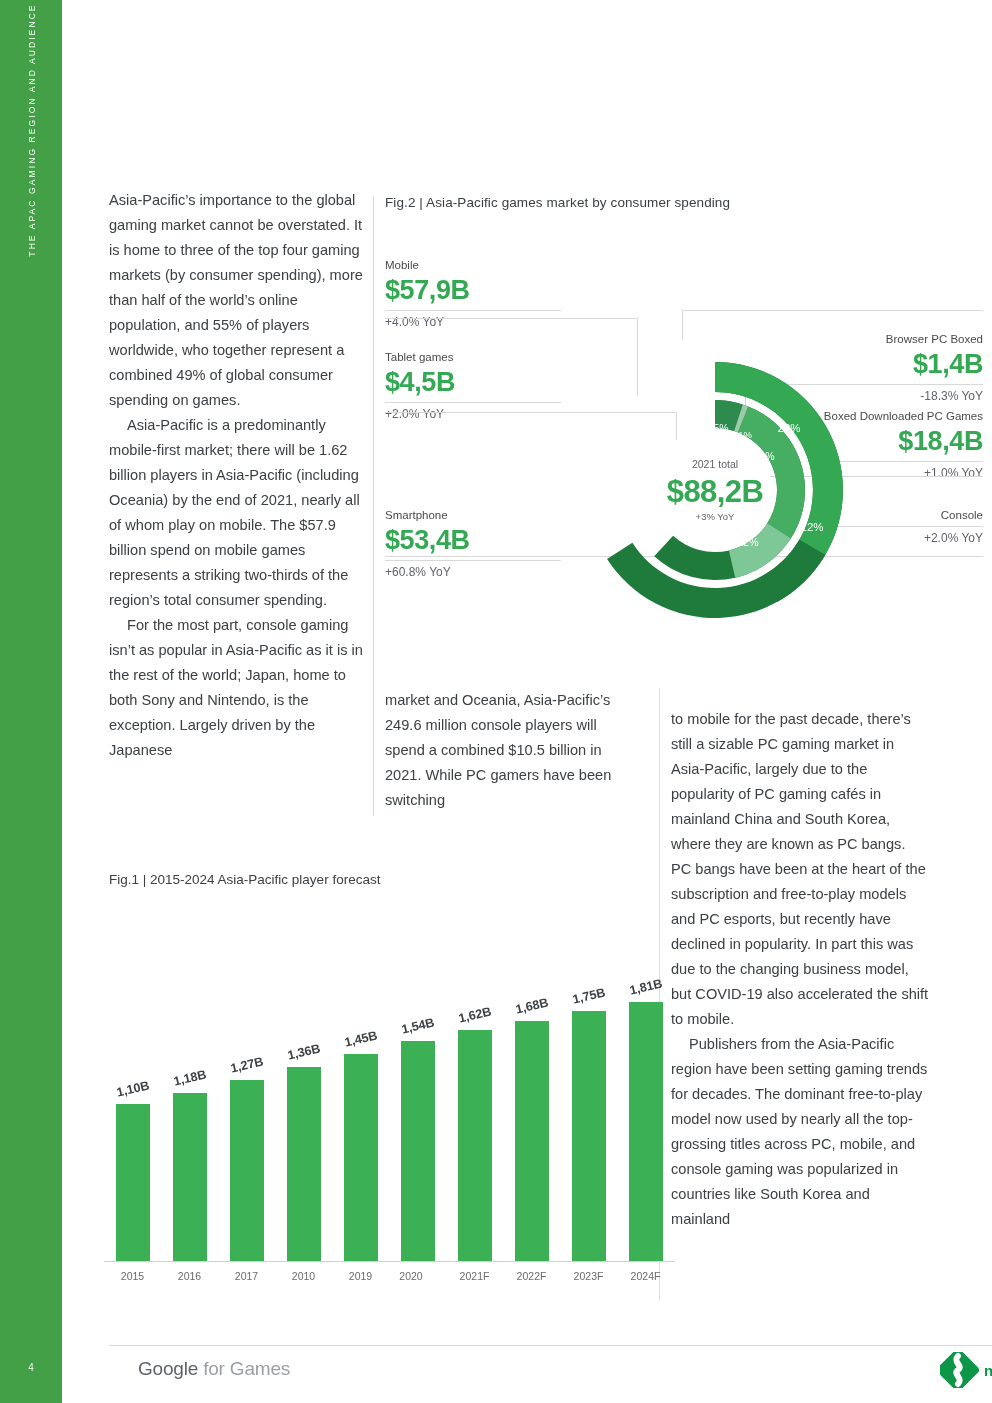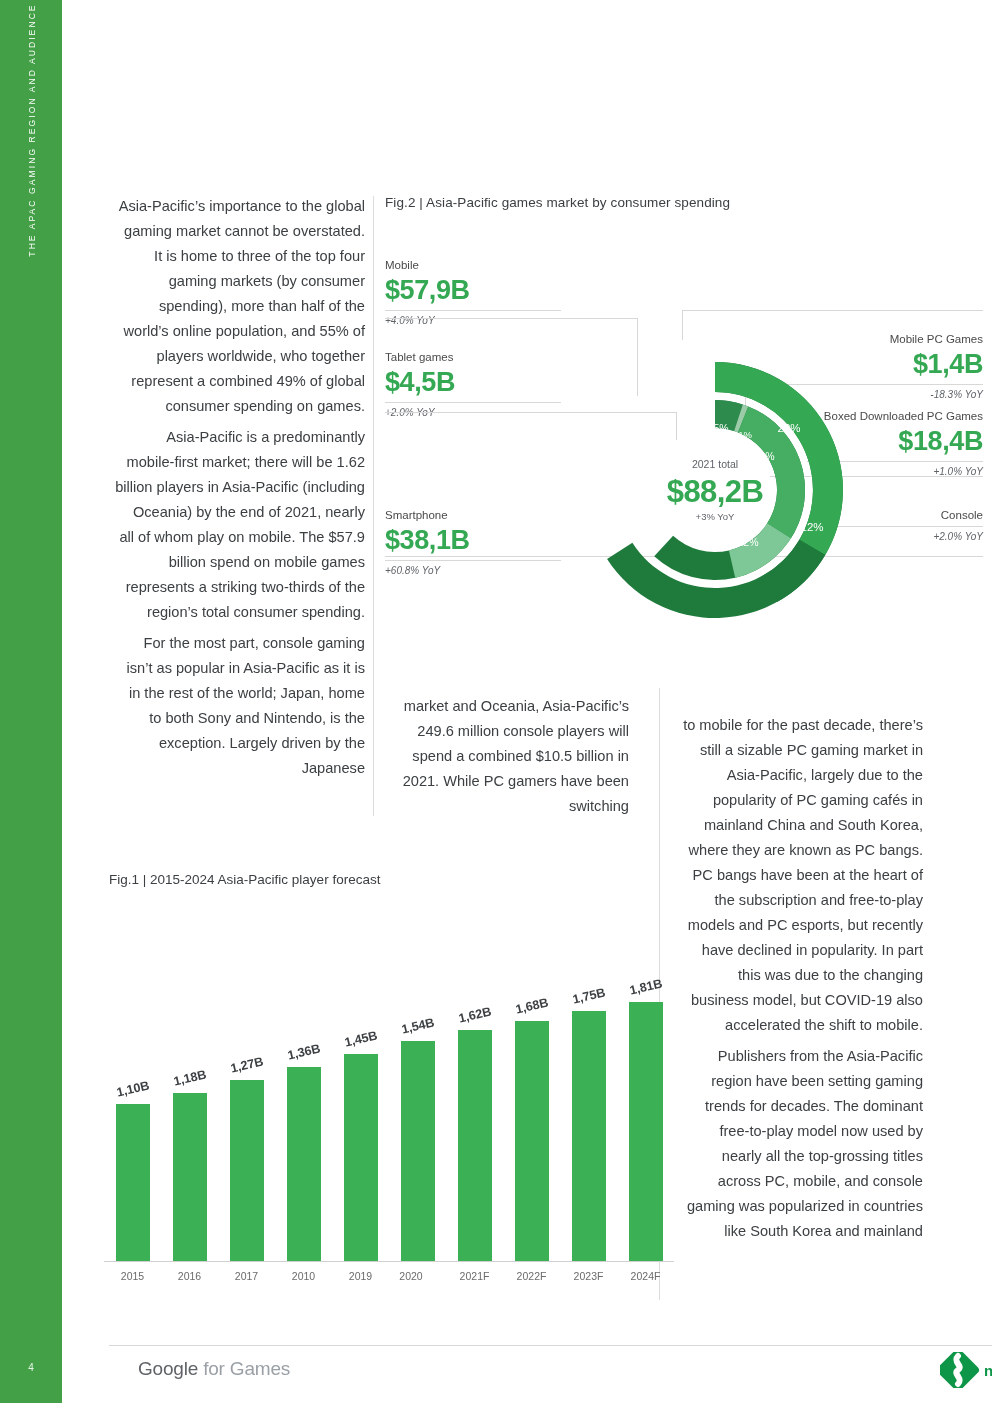--- a/index.html
+++ b/index.html
@@ -24,42 +24,42 @@
     position:absolute;left:0;bottom:30px;width:62px;text-align:center;
     color:#e8f5e9;font-size:10px;
   }
   
   .page{position:absolute;left:62px;top:0;width:930px;height:1403px;}
 
   .col-text{
     font-size:14.6px;line-height:25px;color:#3c4043;
     text-align:left;
   }
-  .col-text p{margin:6px;text-align:right;}
+  .col-text p{margin:0;}
   .col-text p.indent{text-indent:18px;}
 
   
   .c1{position:absolute;left:47px;top:188px;width:262px;}
   
   .c2{position:absolute;left:323px;top:688px;width:250px;}
   
   .c3{position:absolute;left:609px;top:707px;width:258px;}
 
   .vrule{position:absolute;width:1px;background:#dcdcdc;}
 
   
   .fig2-title{
     position:absolute;left:323px;top:195px;
     font-size:13.5px;color:#3c4043;letter-spacing:.1px;
   }
   .stat{position:absolute;width:176px;}
   .stat .cap{font-size:11.5px;color:#4a4a4a;line-height:15px;}
   .stat .val{font-size:27px;font-weight:700;color:#34A853;line-height:34px;letter-spacing:-.4px;}
   .stat .rule{height:1px;background:#d8d8d8;margin:3px 0 4px;}
-  .stat .yoy{font-size:10px;color:#5f6368;font-style:italic;}
+  .stat .yoy{font-size:12px;color:#5f6368;}
   .stat.right{text-align:right;}
 
   .s-mobile{left:323px;top:258px;}
   .s-tablet{left:323px;top:350px;}
   .s-smart {left:323px;top:508px;}
   .s-pc    {left:745px;top:258px;}
   .s-brow  {left:745px;top:332px;}
   .s-boxed {left:745px;top:409px;}
   .s-cons  {left:745px;top:508px;}
 
@@ -126,28 +126,28 @@
 
   <div class="stat s-tablet">
     <div class="cap">Tablet games</div>
     <div class="val">$4,5B</div>
     <div class="rule"></div>
     <div class="yoy">+2.0% YoY</div>
   </div>
 
   <div class="stat s-smart">
     <div class="cap">Smartphone</div>
-    <div class="val">$38,1B</div>
+    <div class="val">$53,4B</div>
     <div class="rule"></div>
     <div class="yoy">+60.8% YoY</div>
   </div>
 
 
   <div class="stat right s-brow">
-    <div class="cap">Mobile PC Games</div>
+    <div class="cap">Browser PC Boxed</div>
     <div class="val">$1,4B</div>
     <div class="rule"></div>
     <div class="yoy">-18.3% YoY</div>
   </div>
 
   <div class="stat right s-boxed">
     <div class="cap">Boxed Downloaded PC Games</div>
     <div class="val">$18,4B</div>
     <div class="rule"></div>
     <div class="yoy">+1.0% YoY</div>

